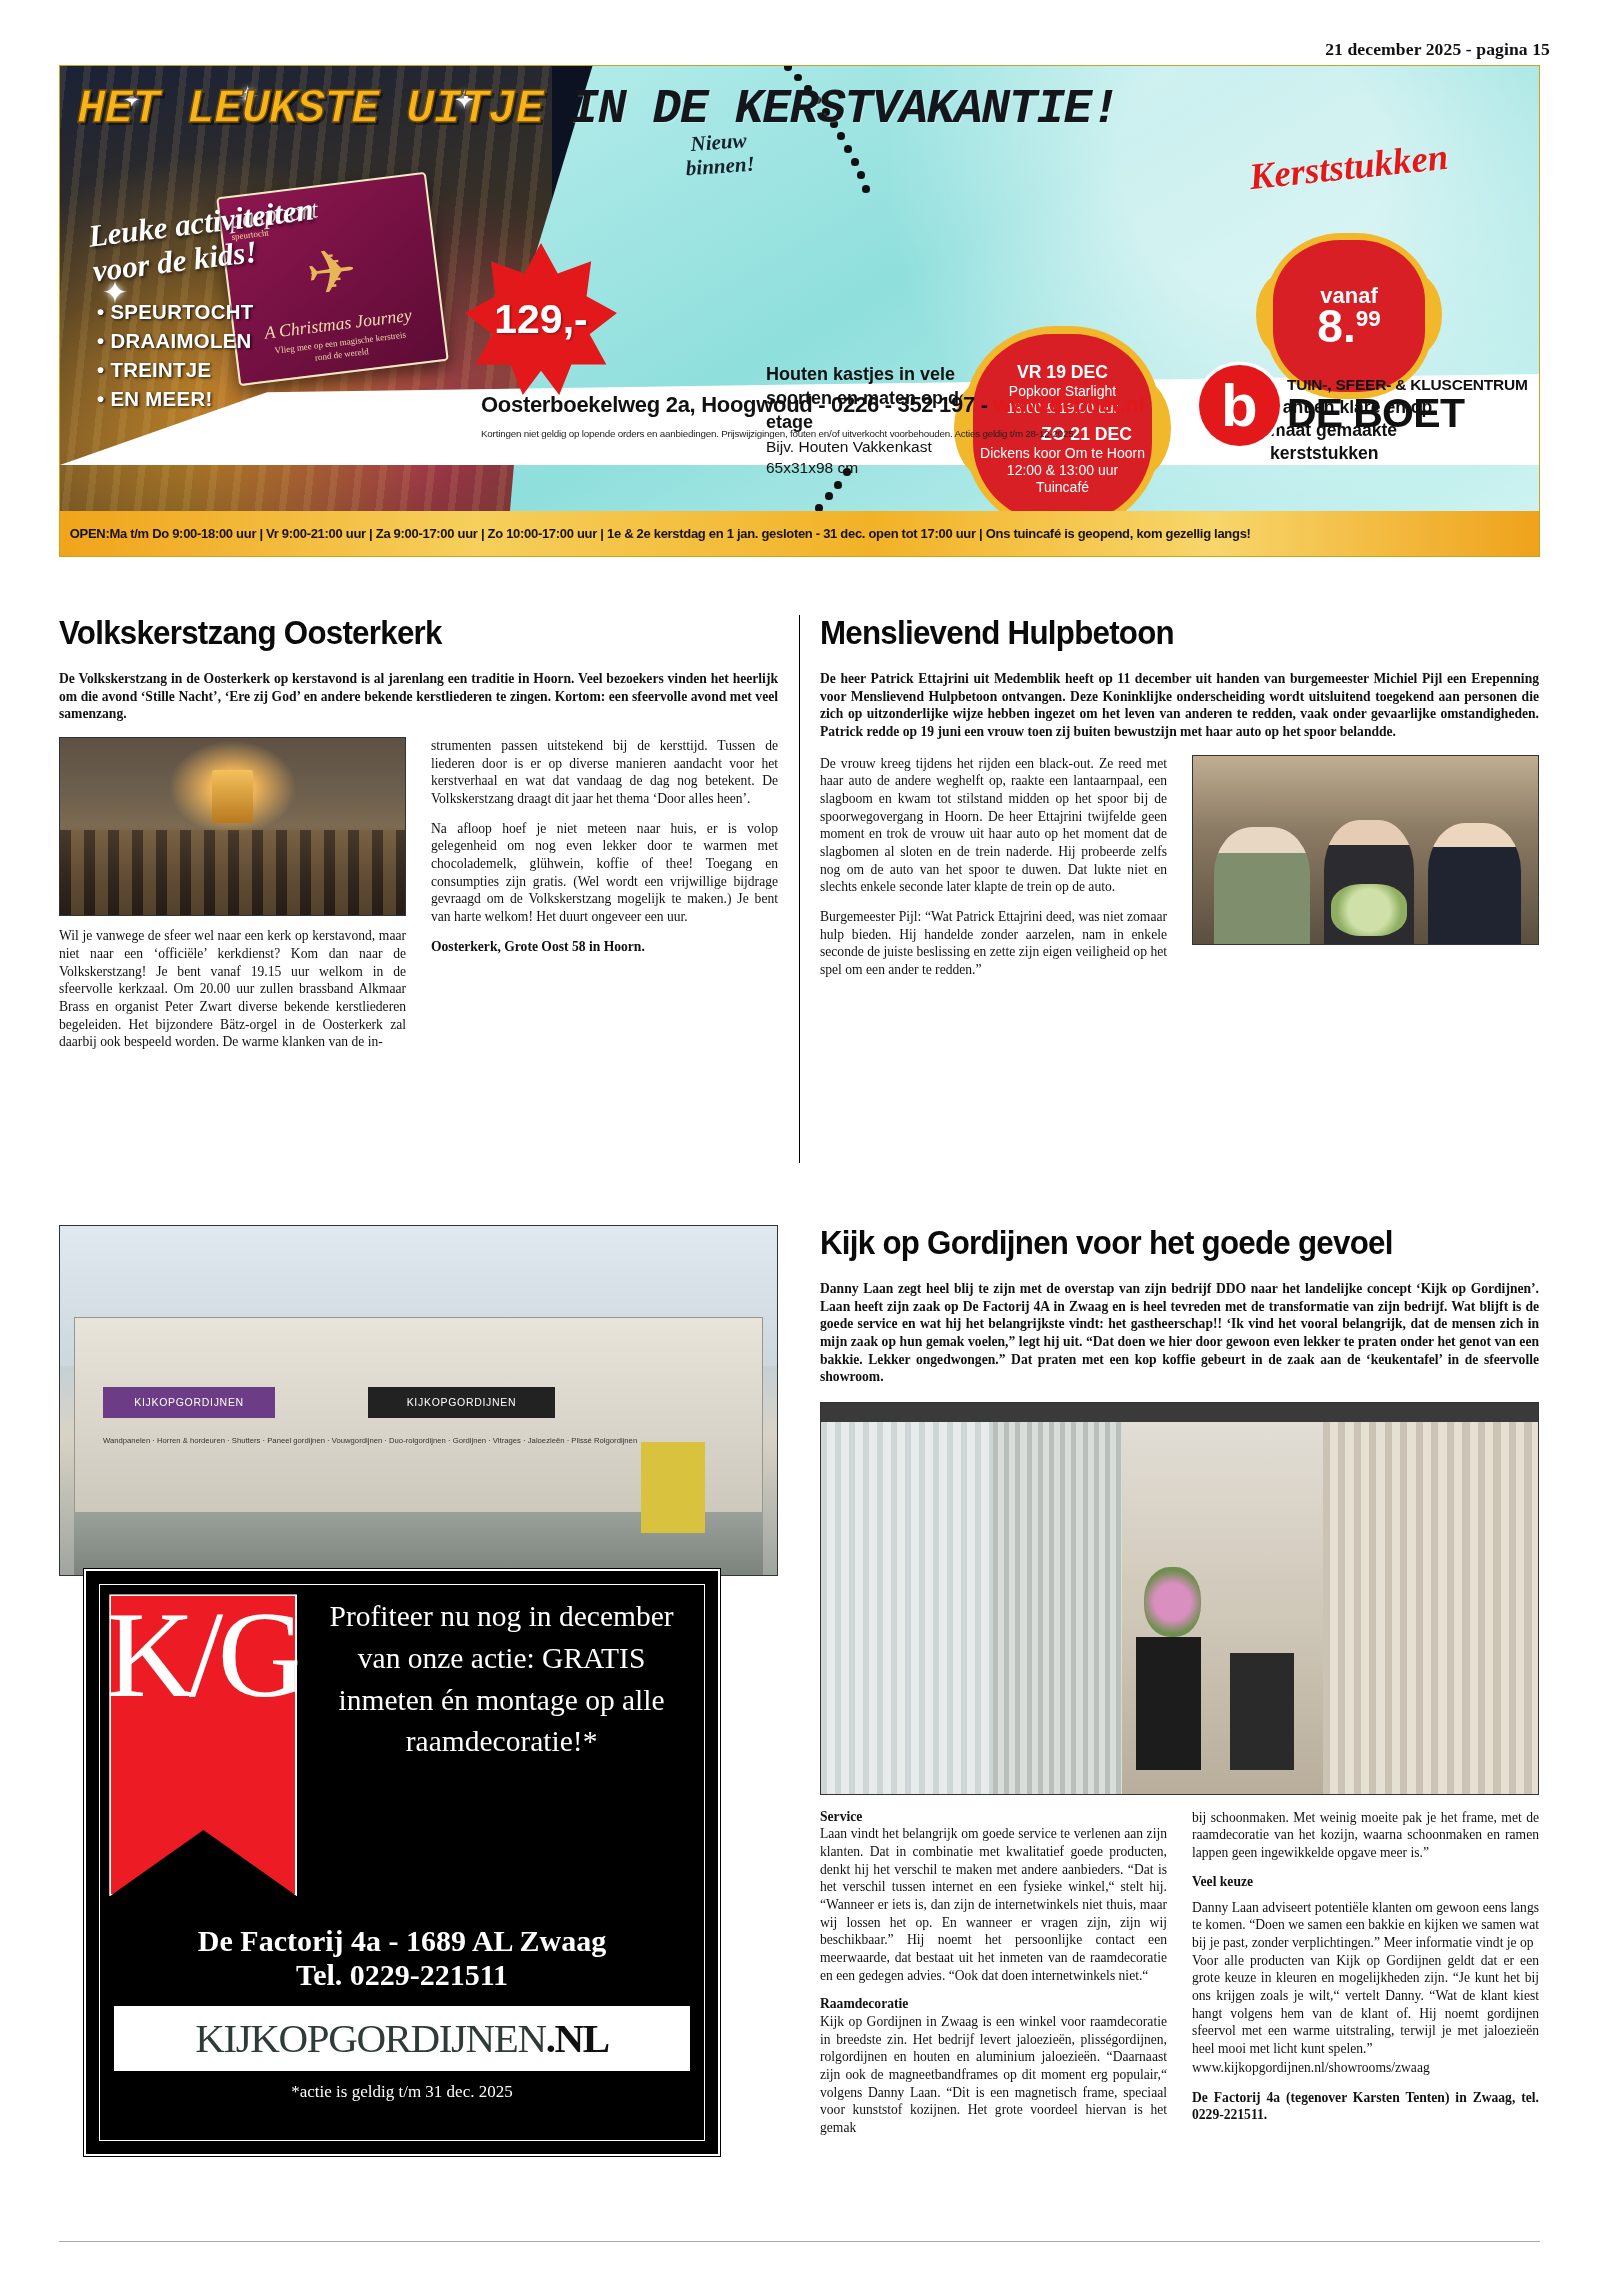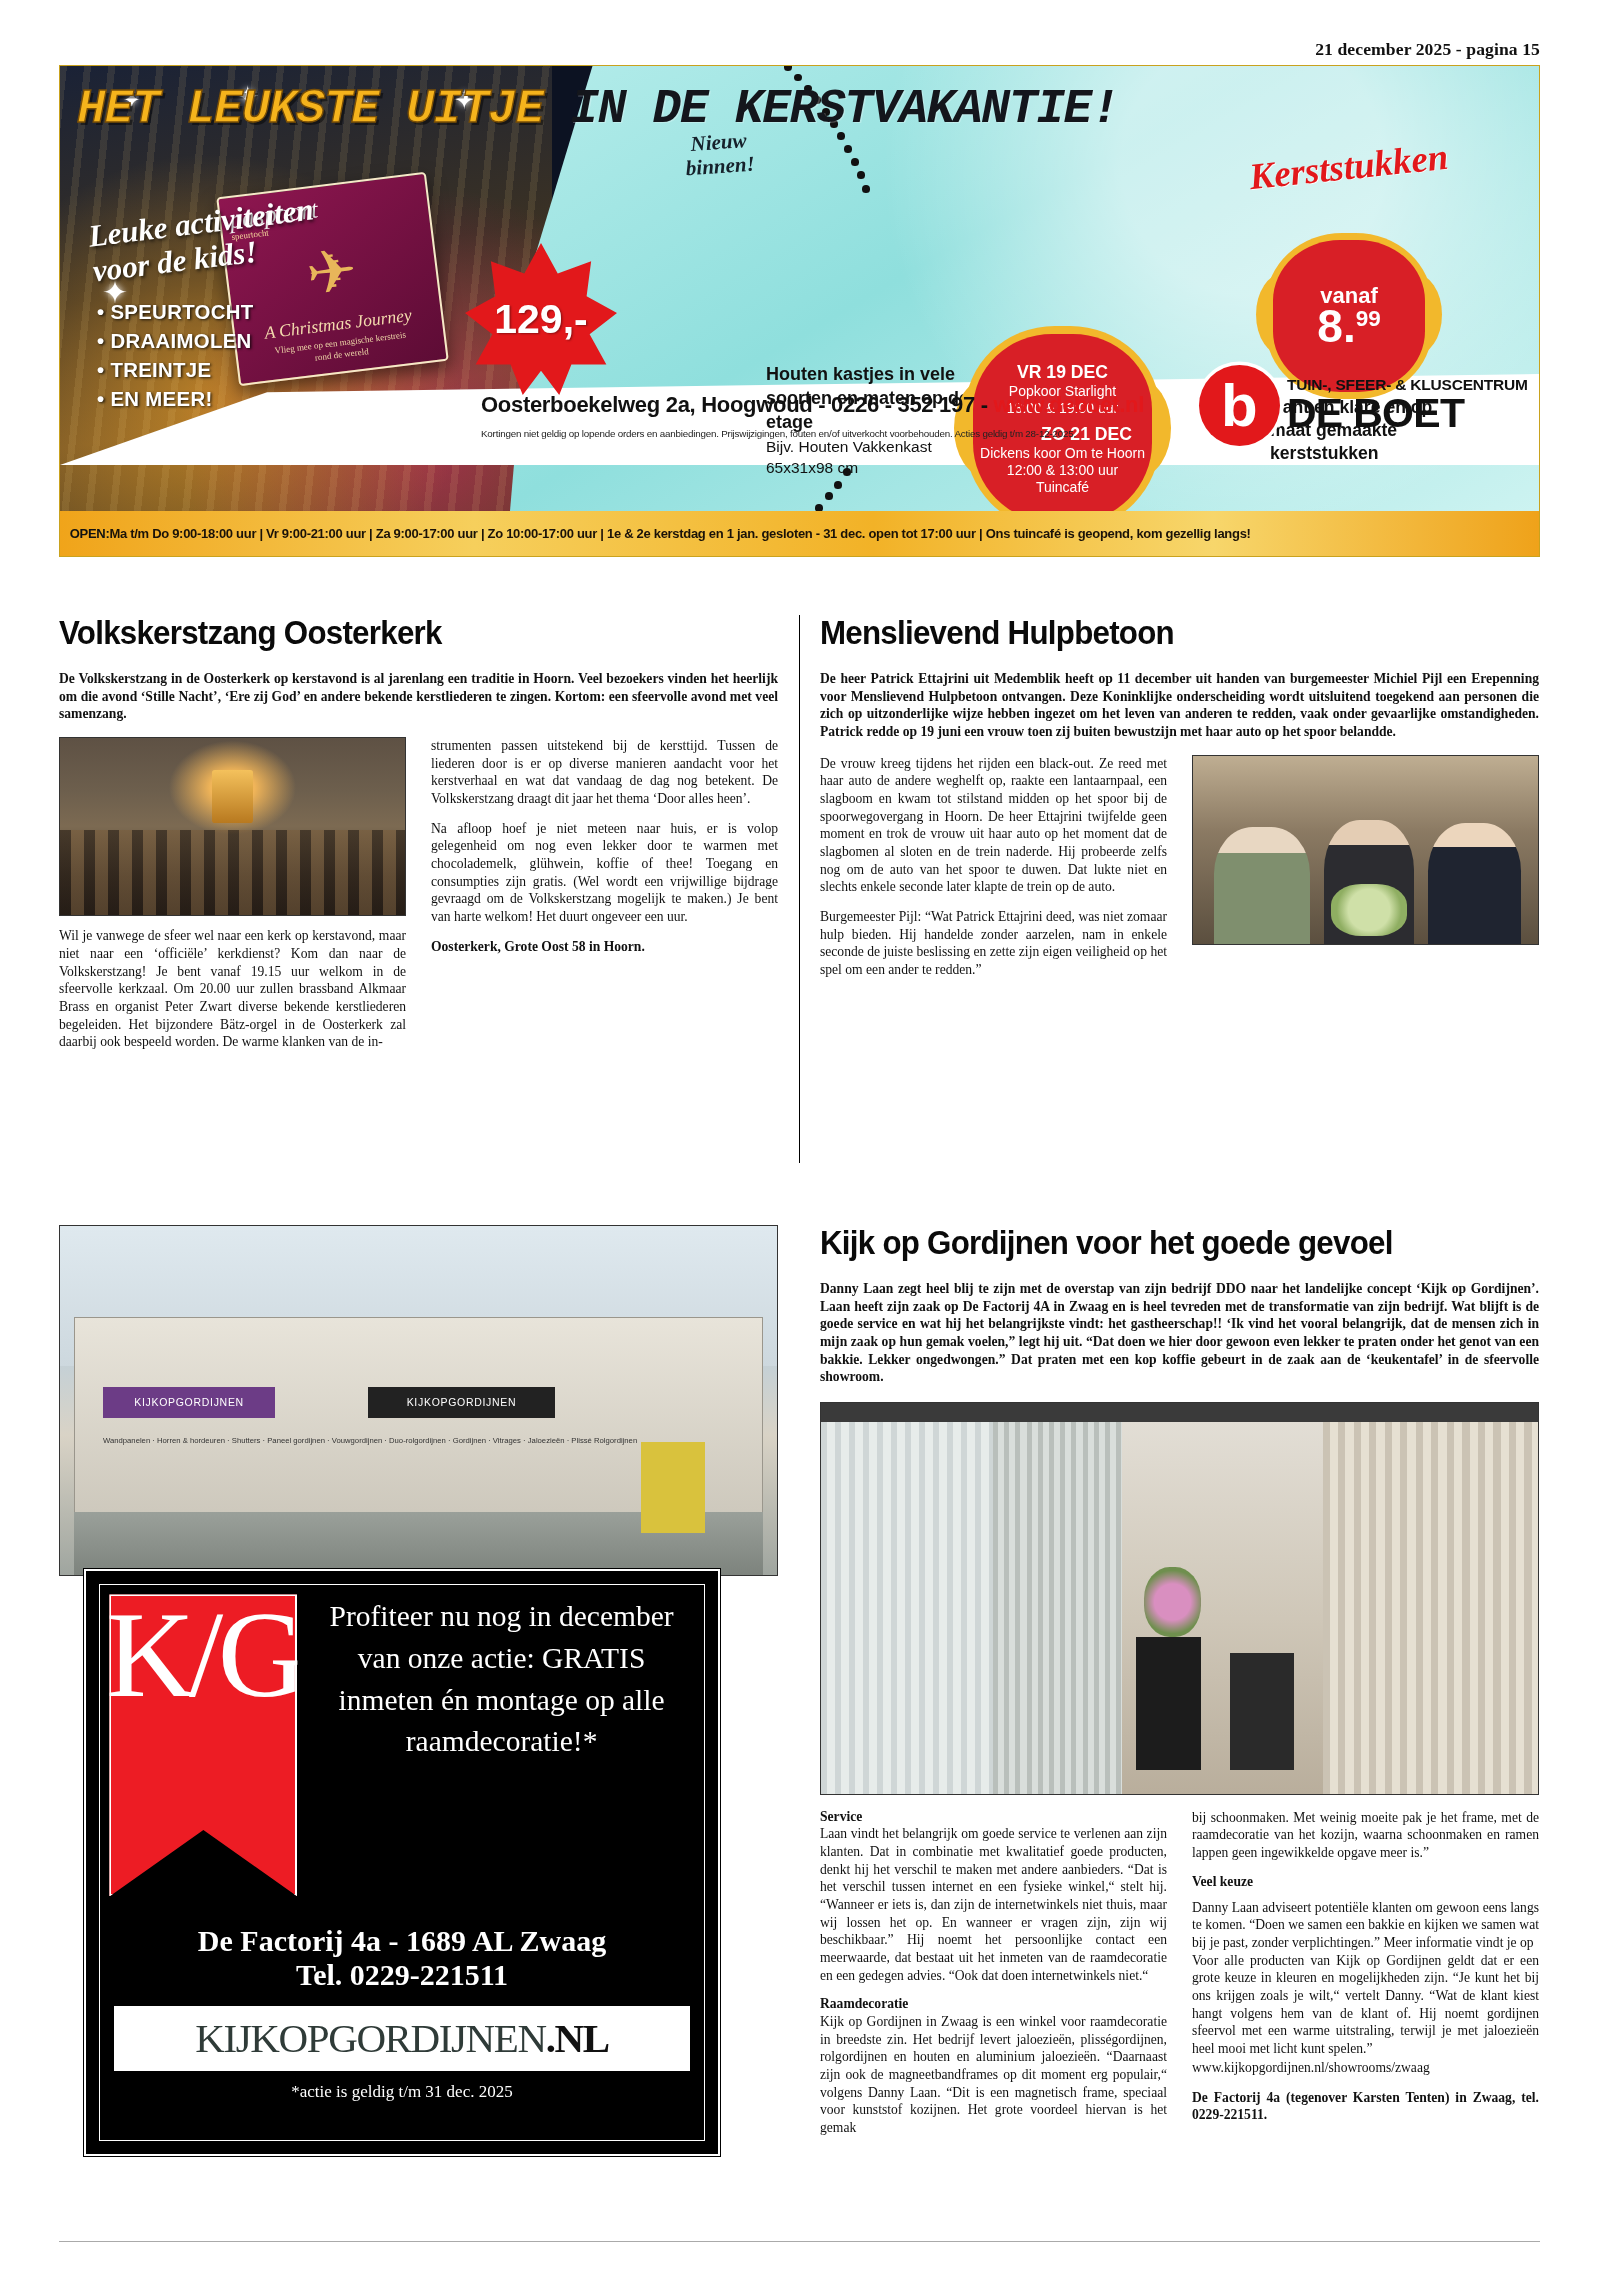--- a/index.html
+++ b/index.html
@@ -15,21 +15,21 @@
     height: 2295px;
     background: #fff;
     padding: 0;
     overflow: hidden;
   }
 
   
   .masthead {
     position: absolute;
     top: 39px;
-    right: 59px;
+    right: 49px;
     font-family: "Liberation Serif", serif;
     font-weight: bold;
     font-size: 17.6px;
     color: #111;
     letter-spacing: 0.1px;
   }
 
   
   .ad-banner {
     position: absolute;

